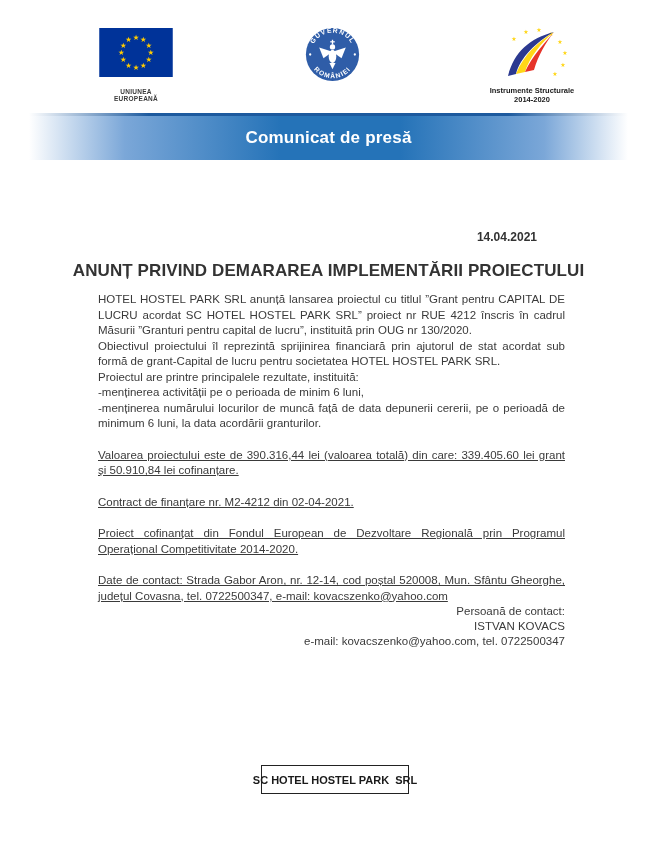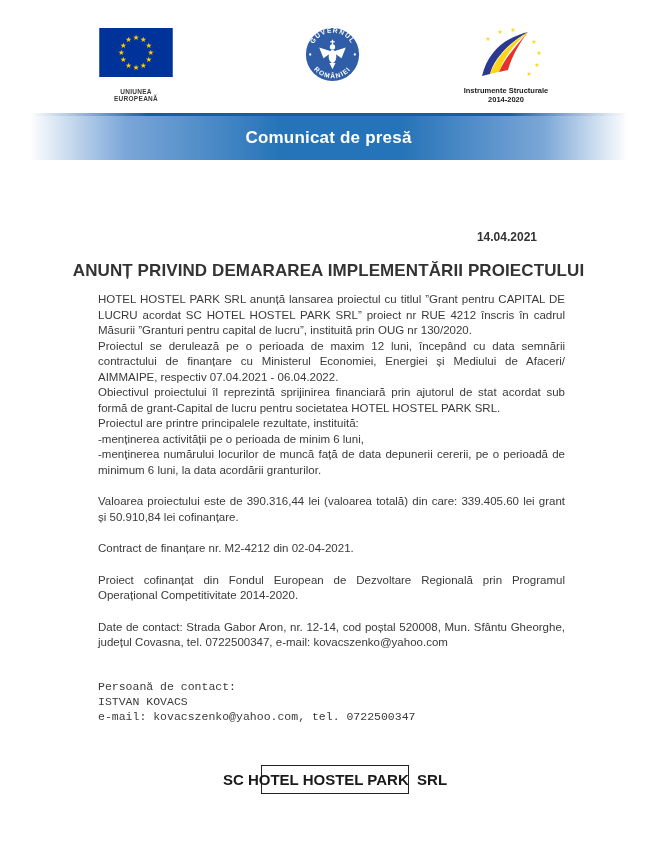--- a/index.html
+++ b/index.html
@@ -8,21 +8,21 @@
   body { font-family:"Liberation Sans", sans-serif; }
   .page {
     position:relative; width:657px; height:850px; margin:0 auto;
     background:#ffffff; overflow:hidden; color:#3a3a3a;
   }
 
   
   .logo-eu { position:absolute; left:99px; top:28px; width:74px; text-align:center; }
   .logo-eu .caption { margin-top:7px; font-size:6.5px; font-weight:bold; letter-spacing:.3px; color:#3a3a3a; }
   .logo-gov { position:absolute; left:304px; top:26px; width:57px; height:57px; }
-  .logo-struct { position:absolute; left:463px; top:24px; width:86px; text-align:center; }
+  .logo-struct { position:absolute; left:489px; top:24px; width:86px; text-align:center; }
   .logo-struct .caption { font-size:7.5px; font-weight:bold; color:#1a1a1a; line-height:9px; }
 
   
   .banner {
     position:absolute; left:29px; top:113px; width:599px; height:39px;
   }
   .banner .topline {
     height:3px;
     background:linear-gradient(90deg, #ffffff 0%, #1d5a9e 20%, #1d5a9e 80%, #ffffff 100%);
   }
@@ -41,29 +41,29 @@
   }
   .doc-title {
     position:absolute; top:261px; left:0; width:100%; text-align:center;
     font-size:17px; font-weight:bold; color:#333333; letter-spacing:.1px;
   }
   .body-text {
     position:absolute; left:98px; top:292px; width:467px;
     font-size:11.5px; line-height:15.5px; text-align:justify; color:#3a3a3a;
   }
   .body-text p { margin:0; }
-  .body-text p.gap { margin-top:16px; }
+  .body-text p.gap { margin-top:16px;text-decoration:underline; }
 
-  .contact-block { margin-top:28px; text-align:left; line-height:15px; font-size:11.5px; color:#3a3a3a;font-family:Liberation Mono, monospace; }
+  .contact-block { text-align:right; line-height:15px; font-size:11.5px; color:#3a3a3a; }
 
   .footer-box {
     position:absolute; left:261px; top:765px; width:148px; height:29px;
     border:1.5px solid #222222; display:flex; align-items:center; justify-content:center;
   }
-  .footer-box .label { font-size:15px; font-weight:bold; color:#1a1a1a; white-space:pre; }
+  .footer-box .label { font-size:11px; font-weight:bold; color:#1a1a1a; white-space:pre; }
 
   svg text.star { font-family:"DejaVu Sans", sans-serif; }
 </style>
 </head>
 <body>
 
 <div class="page">
 
   <div class="logo-eu">
     <svg width="74" height="49" viewBox="0 0 75 50">
@@ -140,21 +140,20 @@
     <div class="band">
       <span class="title">Comunicat de presă</span>
     </div>
   </div>
 
   <div class="doc-date">14.04.2021</div>
   <div class="doc-title">ANUNȚ PRIVIND DEMARAREA IMPLEMENTĂRII PROIECTULUI</div>
 
   <div class="body-text">
     <p>HOTEL HOSTEL PARK SRL anunță lansarea proiectul cu titlul ”Grant pentru CAPITAL DE LUCRU acordat SC HOTEL HOSTEL PARK SRL” proiect nr RUE 4212 înscris în cadrul Măsurii ”Granturi pentru capital de lucru”, instituită prin OUG nr 130/2020.</p>
-    <p>Proiectul se derulează pe o perioada de maxim 12 luni, începând cu data semnării contractului de finanțare cu Ministerul Economiei, Energiei și Mediului de Afaceri/ AIMMAIPE, respectiv 07.04.2021 - 06.04.2022.</p>
     <p>Obiectivul proiectului îl reprezintă sprijinirea financiară prin ajutorul de stat acordat sub formă de grant-Capital de lucru pentru societatea HOTEL HOSTEL PARK SRL.</p>
     <p>Proiectul are printre principalele rezultate, instituită:</p>
     <p>-menținerea activității pe o perioada de minim 6 luni,</p>
     <p>-menținerea numărului locurilor de muncă față de data depunerii cererii, pe o perioadă de minimum 6 luni, la data acordării granturilor.</p>
     <p class="gap">Valoarea proiectului este de 390.316,44 lei (valoarea totală) din care: 339.405.60 lei grant și 50.910,84 lei cofinanțare.</p>
     <p class="gap">Contract de finanțare nr. M2-4212 din 02-04-2021.</p>
     <p class="gap">Proiect cofinanțat din Fondul European de Dezvoltare Regională prin Programul Operațional Competitivitate 2014-2020.</p>
     <p class="gap">Date de contact: Strada Gabor Aron, nr. 12-14, cod poștal 520008, Mun. Sfântu Gheorghe, județul Covasna, tel. 0722500347, e-mail: kovacszenko@yahoo.com</p>
 
     <div class="contact-block">

